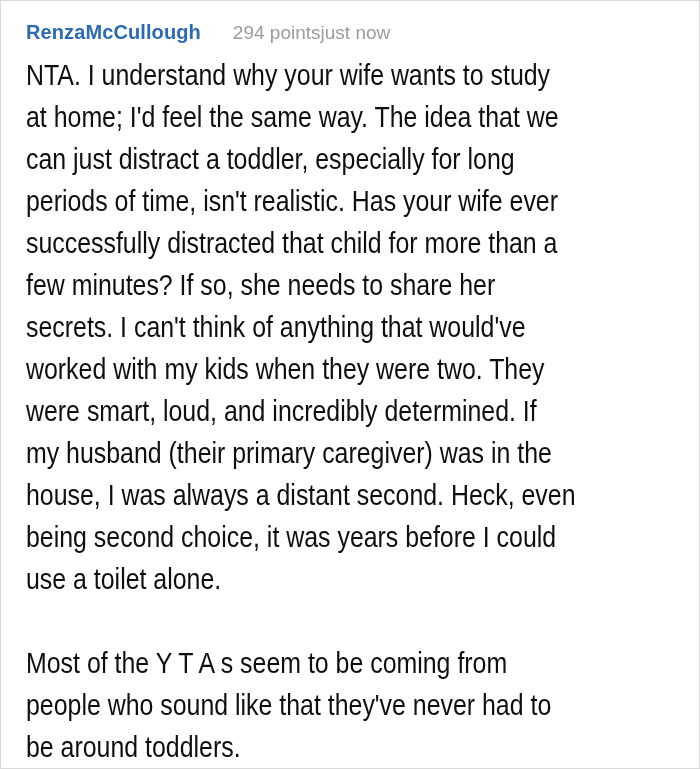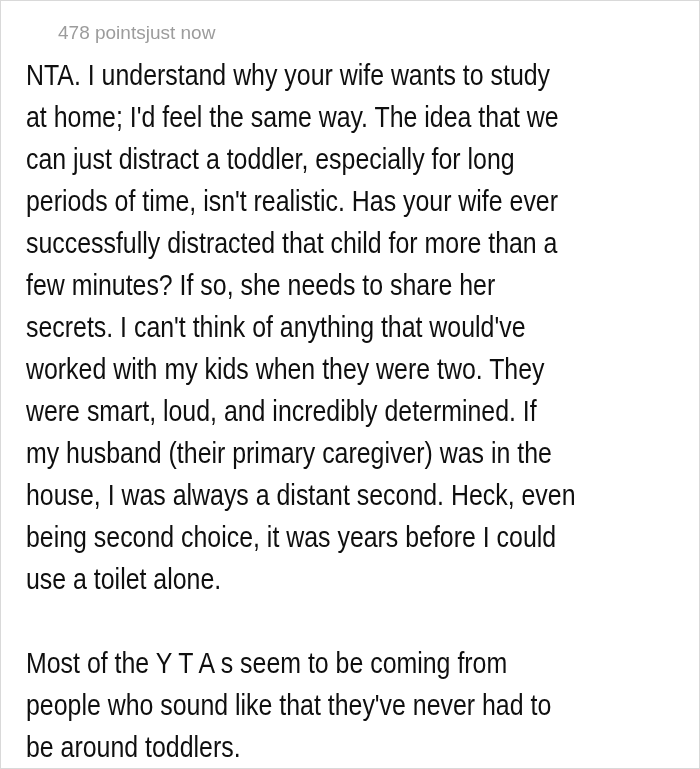--- a/index.html
+++ b/index.html
@@ -50,21 +50,22 @@
     color: #0f0f0f;
     white-space: pre-line;
     letter-spacing: 0;
   }
 </style>
 </head>
 <body>
 
 <div class="comment-card">
   <div class="comment-header">
-    <span class="comment-points">478 points</span>
+    <span class="comment-author">RenzaMcCullough</span>
+    <span class="comment-points">294 points</span>
     <span class="comment-timestamp">just now</span>
   </div>
   <div class="comment-body">NTA. I understand why your wife wants to study
 at home; I'd feel the same way. The idea that we
 can just distract a toddler, especially for long
 periods of time, isn't realistic. Has your wife ever
 successfully distracted that child for more than a
 few minutes? If so, she needs to share her
 secrets. I can't think of anything that would've
 worked with my kids when they were two. They

